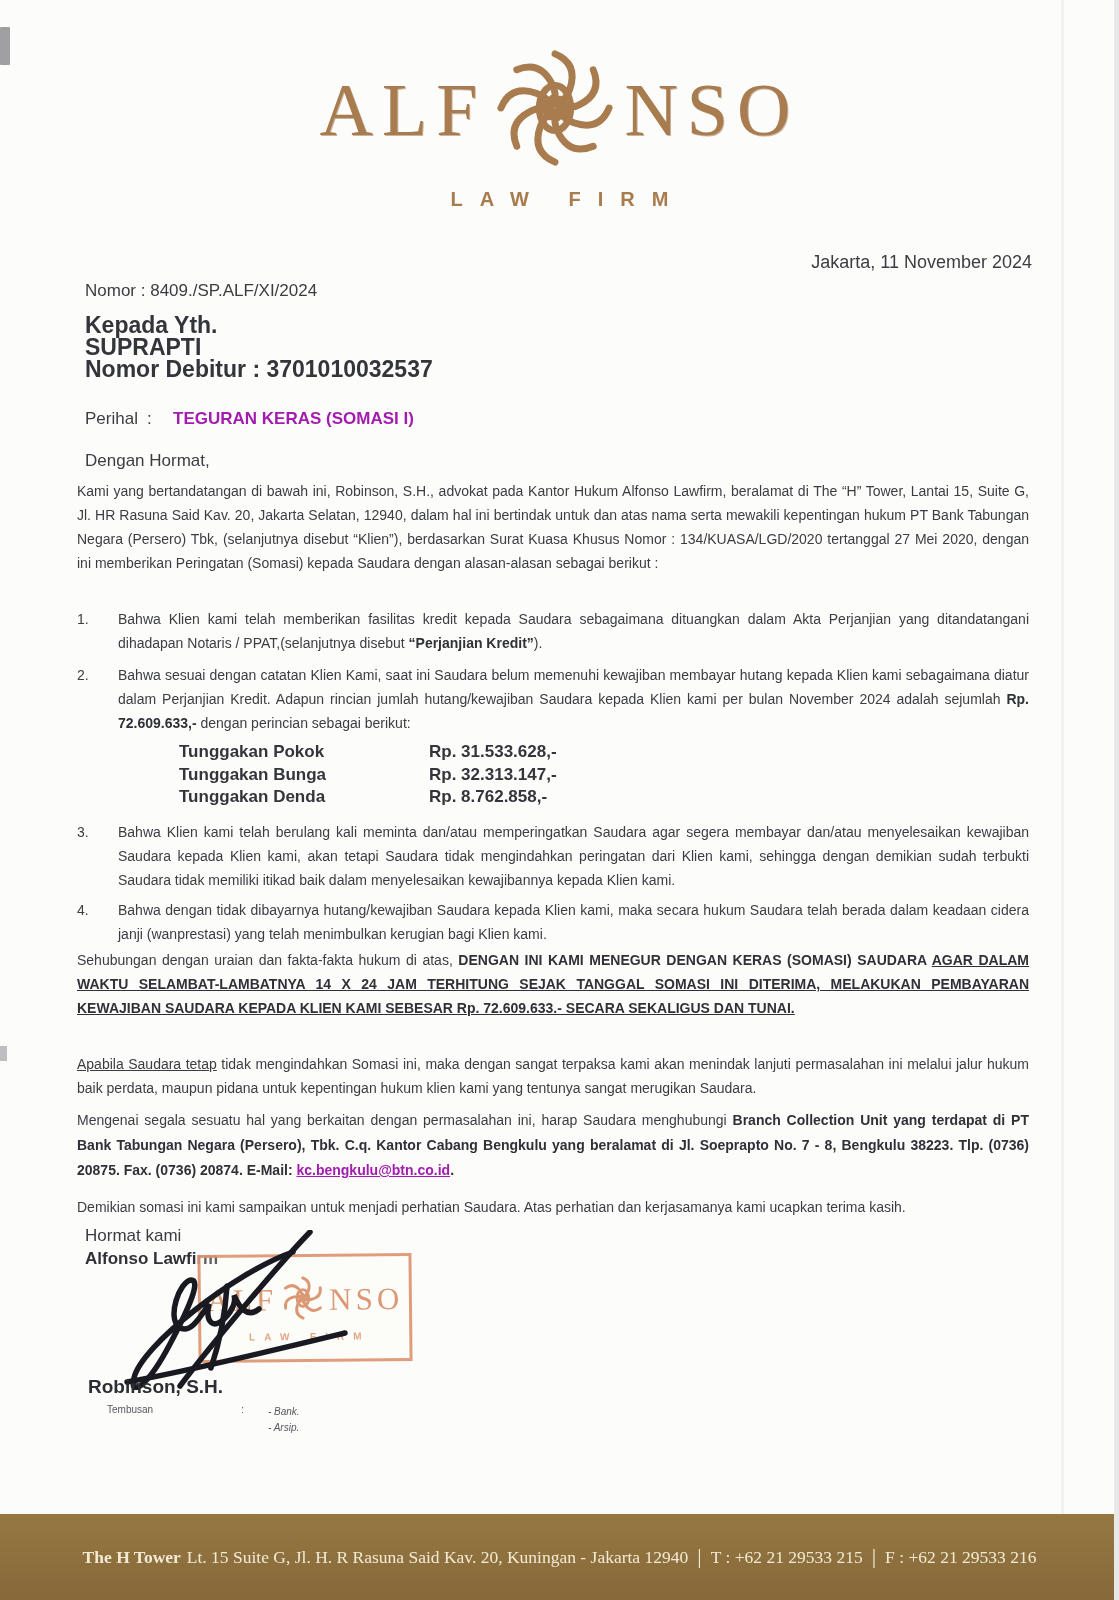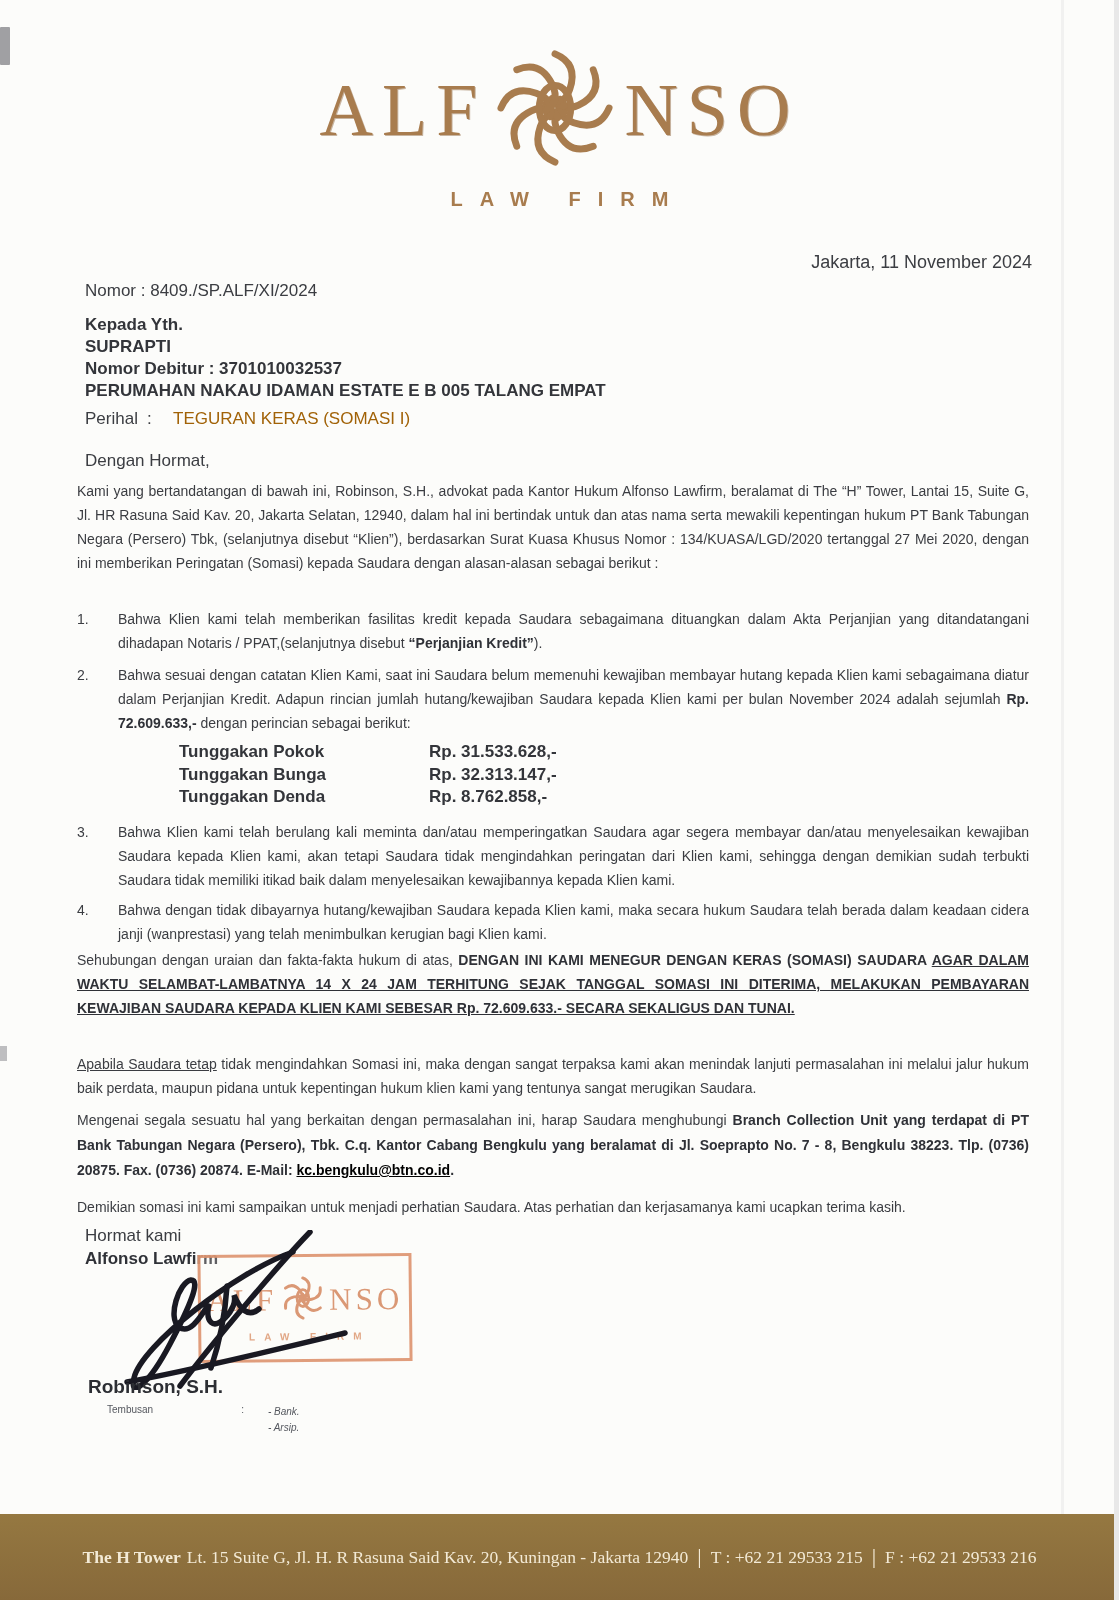--- a/index.html
+++ b/index.html
@@ -10,25 +10,25 @@
   
   #logo-block{left:0;top:46px;width:1119px;text-align:center;}
   .wordmark{display:flex;align-items:center;justify-content:center;gap:10px;}
   .wordmark .letters{font-family:"Liberation Serif",serif;font-size:74px;font-weight:400;
       letter-spacing:9px;color:#a87c4e;line-height:1;text-shadow:1px 1px 0 rgba(138,95,53,.45);}
   .tagline{margin-top:14px;font-size:20px;font-weight:bold;letter-spacing:17px;color:#a87c4e;padding-left:17px;}
 
   
   #date-line{right:82px;top:252px;font-size:18px;}
   #ref-number{left:85px;top:281px;font-size:17px;}
-  #recipient{left:85px;top:314px;font-size:17px;font-weight:bold;line-height:22px;color:#33353a;}
+  #recipient{left:85px;top:314px;font-size:23px;font-weight:bold;line-height:22px;color:#33353a;}
   #subject{left:85px;top:409px;font-size:17px;display:flex;align-items:center;}
   #subject .lbl{width:62px;}
   #subject .col{width:26px;}
-  #subject .val{font-weight:normal;color:#a16207;}
+  #subject .val{font-weight:bold;color:#a21caf;}
 
   
   .para{left:77px;width:952px;font-size:14px;line-height:24px;text-align:justify;}
   #salutation{left:85px;top:451px;font-size:17px;}
   #para-intro{top:479px;}
   .numbered{display:flex;}
   .numbered .no{width:41px;flex:0 0 41px;}
   .numbered .txt{flex:1;text-align:justify;}
   #point-1{top:607px;}
   #point-2{top:663px;}
@@ -37,21 +37,21 @@
   .arrear-row .a-label{width:250px;}
   #point-3{top:820px;}
   #point-4{top:898px;}
   #para-demand{top:948px;}
   #para-warning{top:1052px;}
   #para-contact{top:1108px;line-height:25px;}
   #para-closing{top:1195px;}
   b,.bold{font-weight:bold;color:#2f3137;}
   .bu{font-weight:bold;text-decoration:underline;color:#2f3137;}
   .ul{text-decoration:underline;}
-  .email{font-weight:bold;text-decoration:underline;color:#000000;}
+  .email{font-weight:bold;text-decoration:underline;color:#a21caf;}
 
   
   #regards{left:85px;top:1224px;font-size:17px;line-height:23px;}
   #firm-name{font-weight:bold;color:#2f3137;}
   #stamp{left:198px;top:1254px;width:208px;height:102px;border:3px solid #de9672;
          transform:rotate(-.6deg);display:flex;flex-direction:column;align-items:center;
          justify-content:center;opacity:.92;background:rgba(255,252,249,.25);}
   #stamp .s-word{display:flex;align-items:center;gap:4px;}
   #stamp .s-letters{font-family:"Liberation Serif",serif;font-size:31px;color:#d8906a;
         letter-spacing:4px;line-height:1;}
@@ -110,21 +110,20 @@
     <div class="tagline">LAW FIRM</div>
   </div>
 
   <div class="abs" id="date-line">Jakarta, 11 November 2024</div>
   <div class="abs" id="ref-number">Nomor : 8409./SP.ALF/XI/2024</div>
 
   <div class="abs" id="recipient">
     <div>Kepada Yth.</div>
     <div>SUPRAPTI</div>
     <div>Nomor Debitur : 3701010032537</div>
-    <div>PERUMAHAN NAKAU IDAMAN ESTATE E B 005 TALANG EMPAT</div>
   </div>
 
   <div class="abs" id="subject">
     <span class="lbl">Perihal</span>
     <span class="col">:</span>
     <span class="val">TEGURAN KERAS (SOMASI I)</span>
   </div>
 
   <div class="abs" id="salutation">Dengan Hormat,</div>
 

